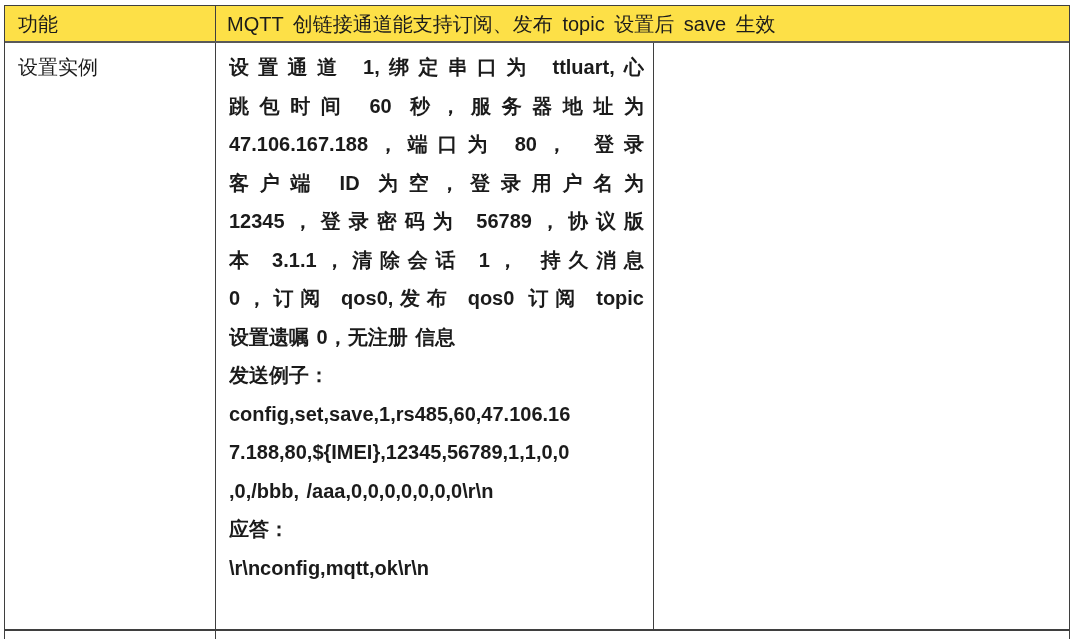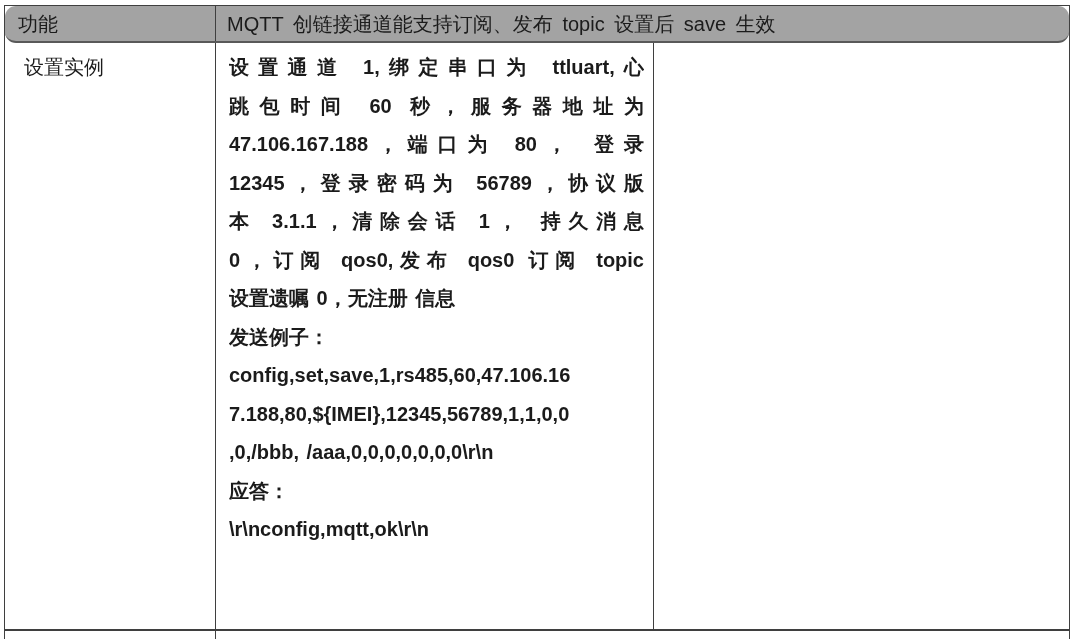--- a/index.html
+++ b/index.html
@@ -46,58 +46,59 @@
     padding: 5px 9px 0 13px;
     overflow: hidden;
   }
   .col3 { flex: 1; }
   .cell-text {
     font-size: 20px;
     line-height: 27px;
     display: inline-block;
   }
   .header-row .cell-text { word-spacing: 4px; }
-  .example-row .col1 .cell-text { line-height: 38px; margin-left: 6px; }
+  .example-row .col1 .cell-text { line-height: 38px; }
   .line {
     font-size: 20px;
     line-height: 38.5px;
     height: 38.5px;
     text-align: left;
     word-spacing: 2px;
     overflow: hidden;
     font-weight: bold;
   }
   .line.justify {
     text-align: justify;
     text-align-last: justify;
   }
 </style>
 </head>
 <body>
 
 <div class="doc-table">
 
-  <div class="row header-row" style="background-color: #a3a3a3; border-radius: 11px;">
+  <div class="row header-row" style="background-color: #fde047;">
     <div class="col1">
       <span class="cell-text">功能</span>
     </div>
     <div class="col23">
       <span class="cell-text">MQTT 创链接通道能支持订阅、发布 topic 设置后 save 生效</span>
     </div>
   </div>
 
   <div class="row example-row">
     <div class="col1">
       <span class="cell-text">设置实例</span>
     </div>
     <div class="col2">
 
     <div class="line justify">设置通道 1,绑定串口为 ttluart,心</div>
         <div class="line justify">跳包时间 60 秒，服务器地址为</div>
         <div class="line justify">47.106.167.188，端口为 80， 登录</div>
+        <div class="line justify">客户端 ID 为空，登录用户名为</div>
         <div class="line justify">12345，登录密码为 56789，协议版</div>
         <div class="line justify">本 3.1.1，清除会话 1， 持久消息</div>
         <div class="line justify">0，订阅 qos0,发布 qos0 订阅 topic</div>
         <div class="line">设置遗嘱 0，无注册 信息</div>
         <div class="line">发送例子：</div>
         <div class="line justify">config,set,save,1,rs485,60,47.106.16</div>
         <div class="line justify">7.188,80,${IMEI},12345,56789,1,1,0,0</div>
         <div class="line">,0,/bbb, /aaa,0,0,0,0,0,0,0\r\n</div>
         <div class="line">应答：</div>
         <div class="line">\r\nconfig,mqtt,ok\r\n</div>

